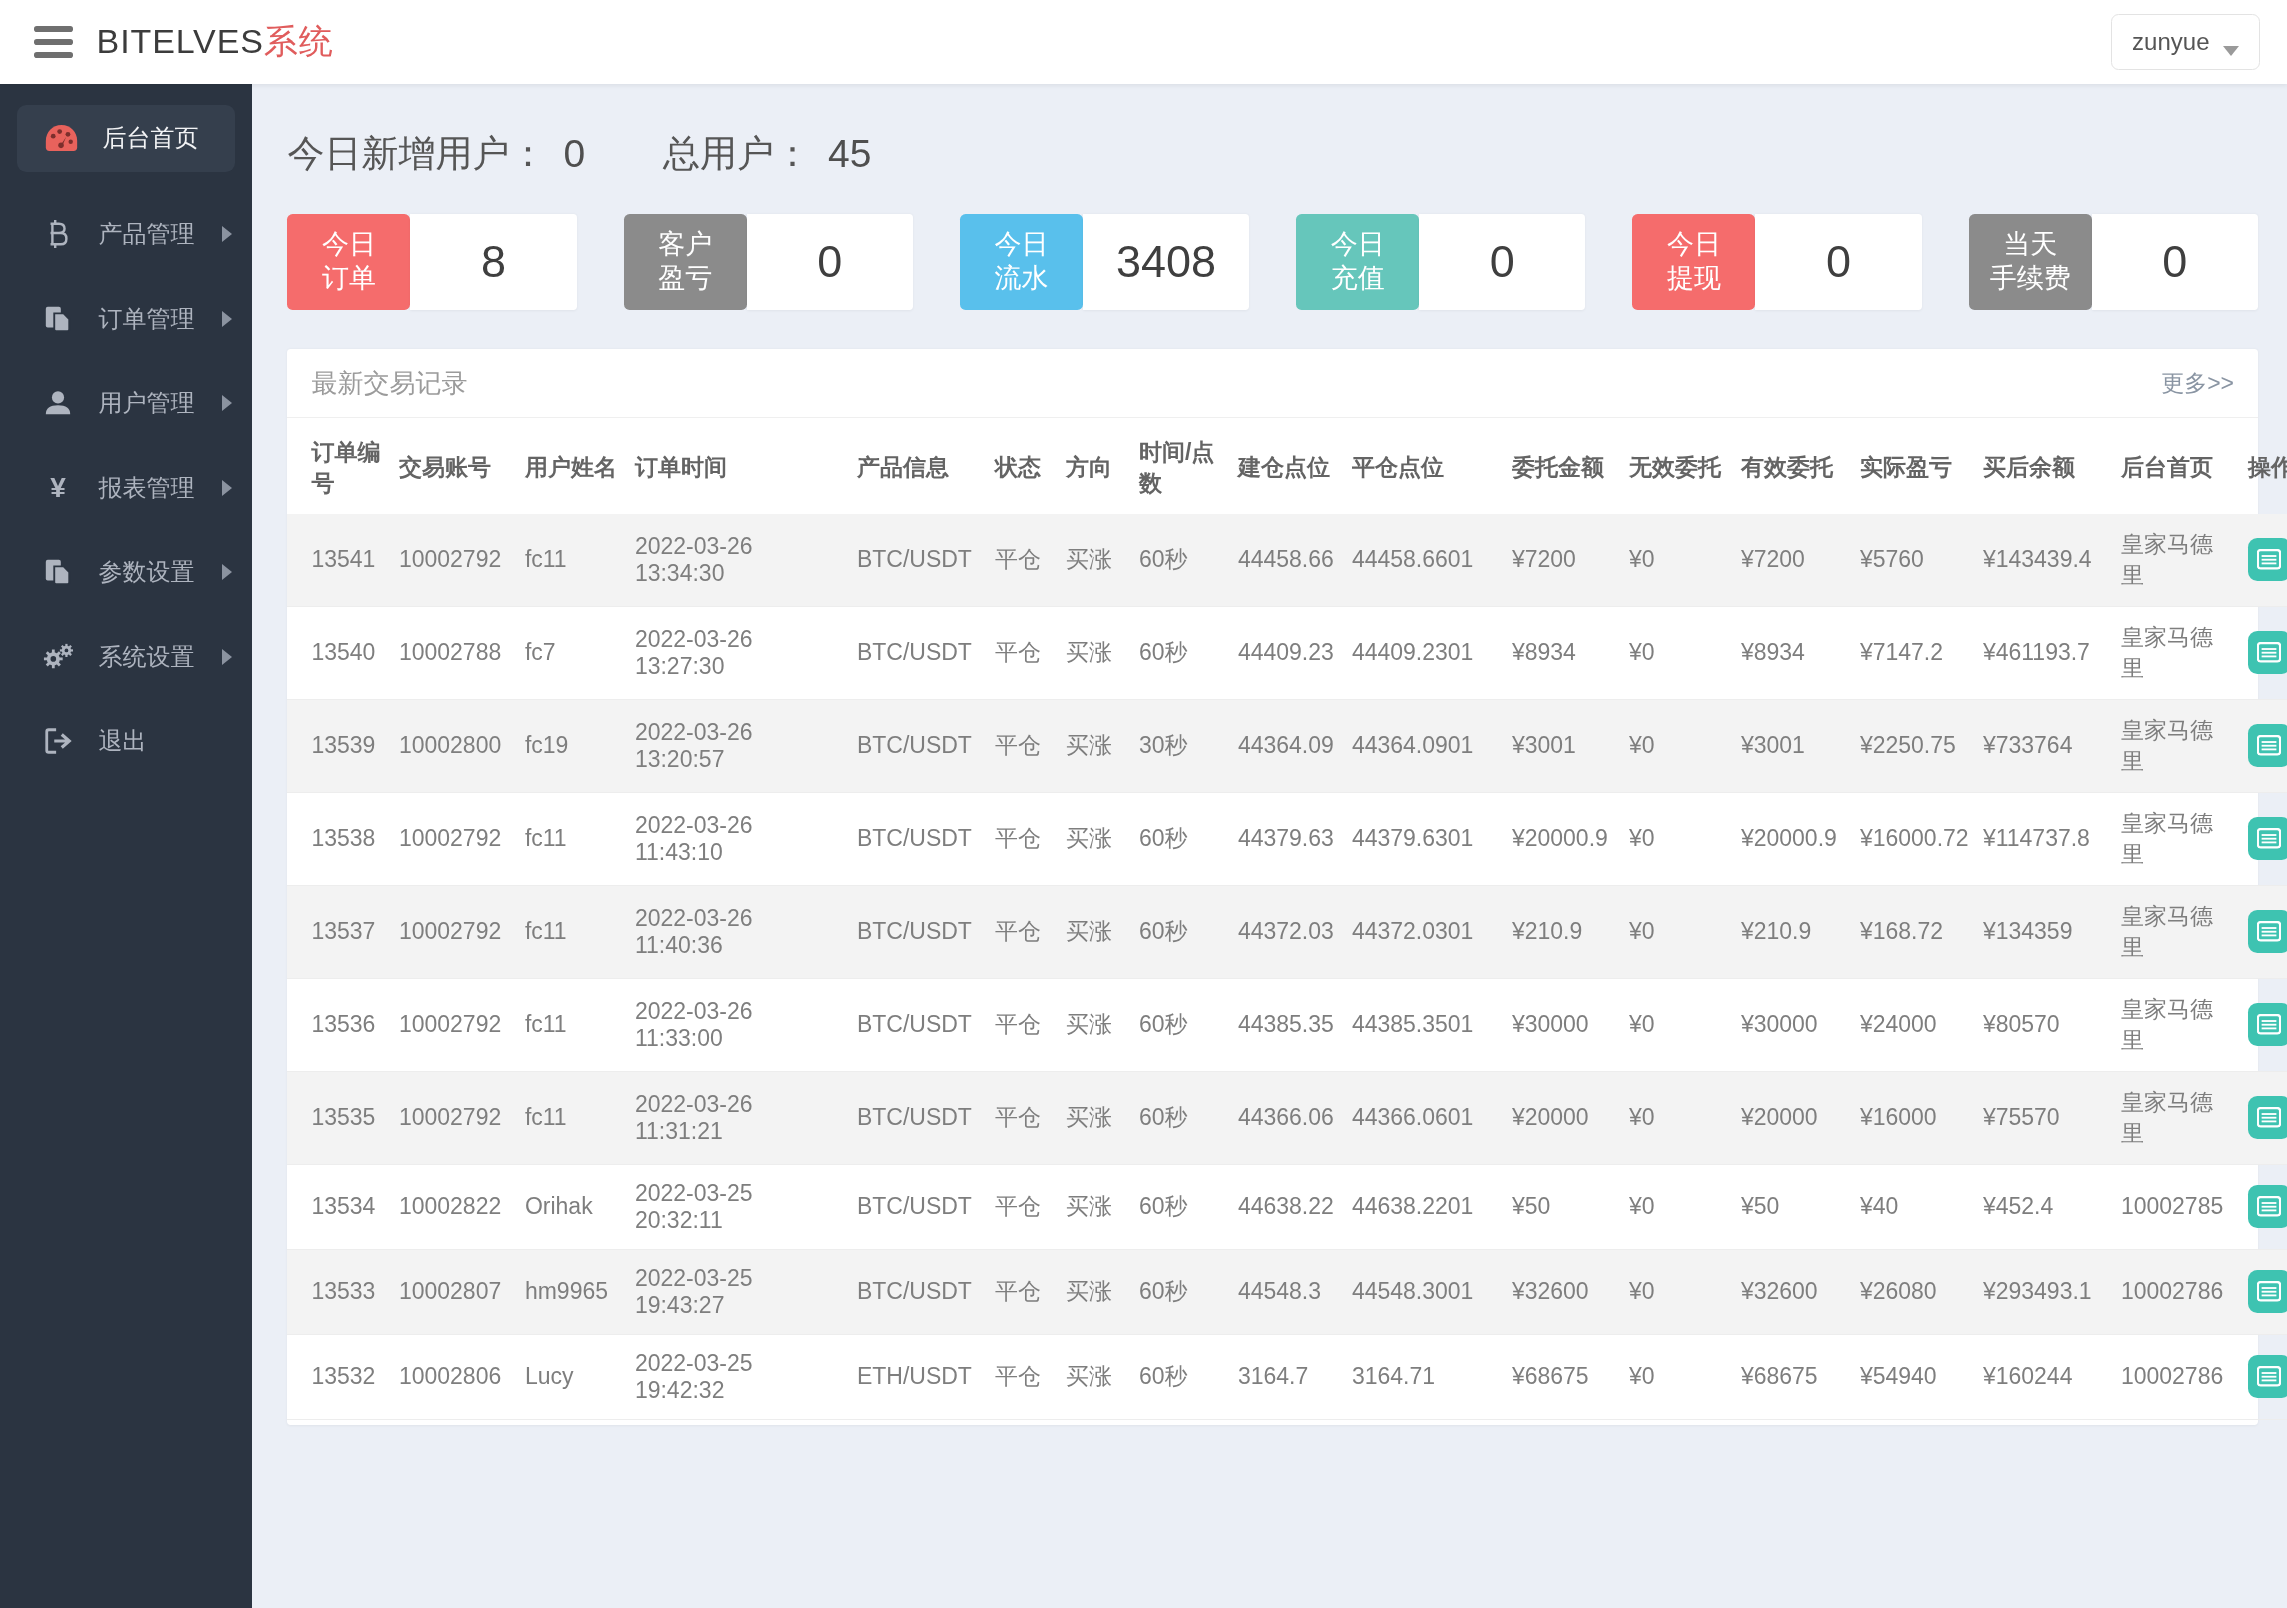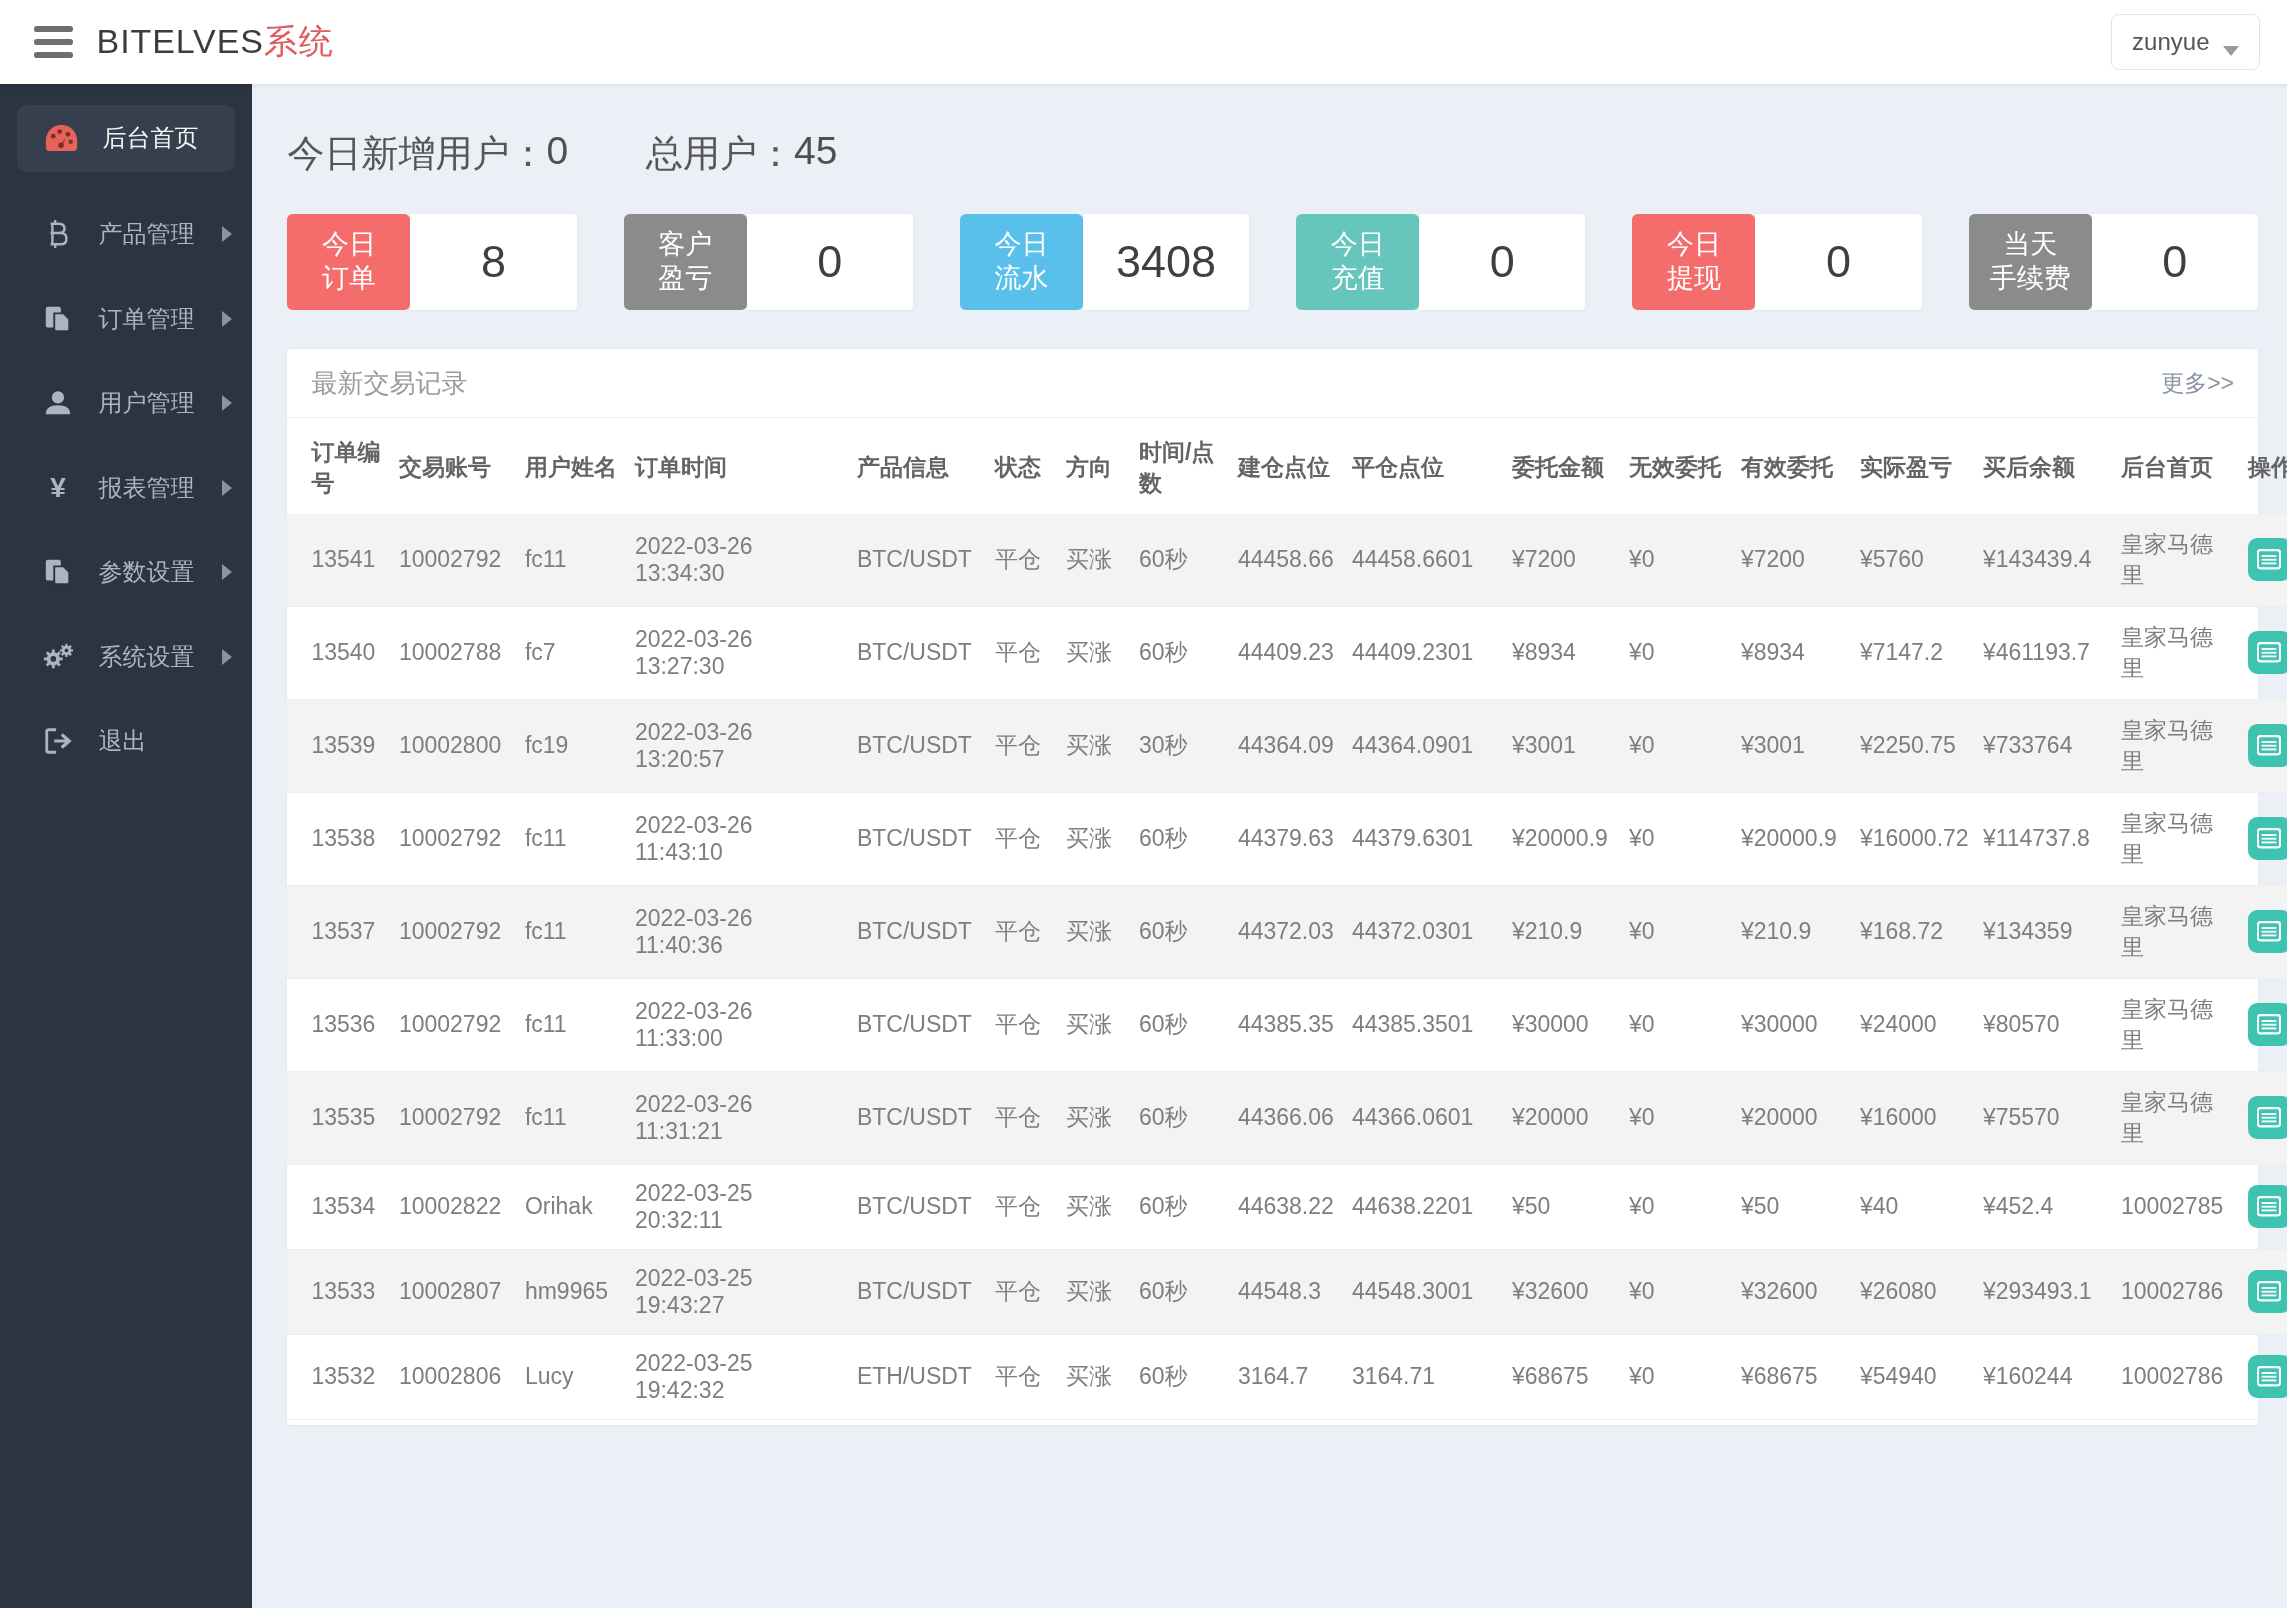--- a/index.html
+++ b/index.html
@@ -47,21 +47,21 @@
     color: #f2f3f5; height: 67px;
   }
   .side-item + .side-item { margin-top: 7.5px; }
   .side-item.active + .side-item { margin-top: 24px; }
 
   
   .content { flex: 1; min-width: 0; padding: 0 17px 0 22.4px; }
 
   .stats-row { display: flex; align-items: baseline; gap: 78px; padding: 45px 0 0 267px; font-size: 37px; color: #565656; margin-left: -267px; }
   .stats-row { padding-left: 13px; margin-left: 0; }
-  .stat-pair { display: flex; align-items: flex-start; }
+  .stat-pair { display: flex; align-items: center; gap: 17px; }
   .stat-pair .num { font-size: 39px; color: #4f4f4f; }
 
   .cards-row { display: flex; gap: 47px; margin: 35px 13px 0 13px; }
   .stat-card { flex: 1; display: flex; height: 96px; border-radius: 5.6px; }
   .stat-card .tag {
     width: 123px; color: #fff; font-size: 27px; line-height: 1.25; font-weight: 500;
     display: flex; align-items: center; justify-content: center; text-align: center;
     border-radius: 5.6px; flex-shrink: 0;
   }
   .stat-card .val {

